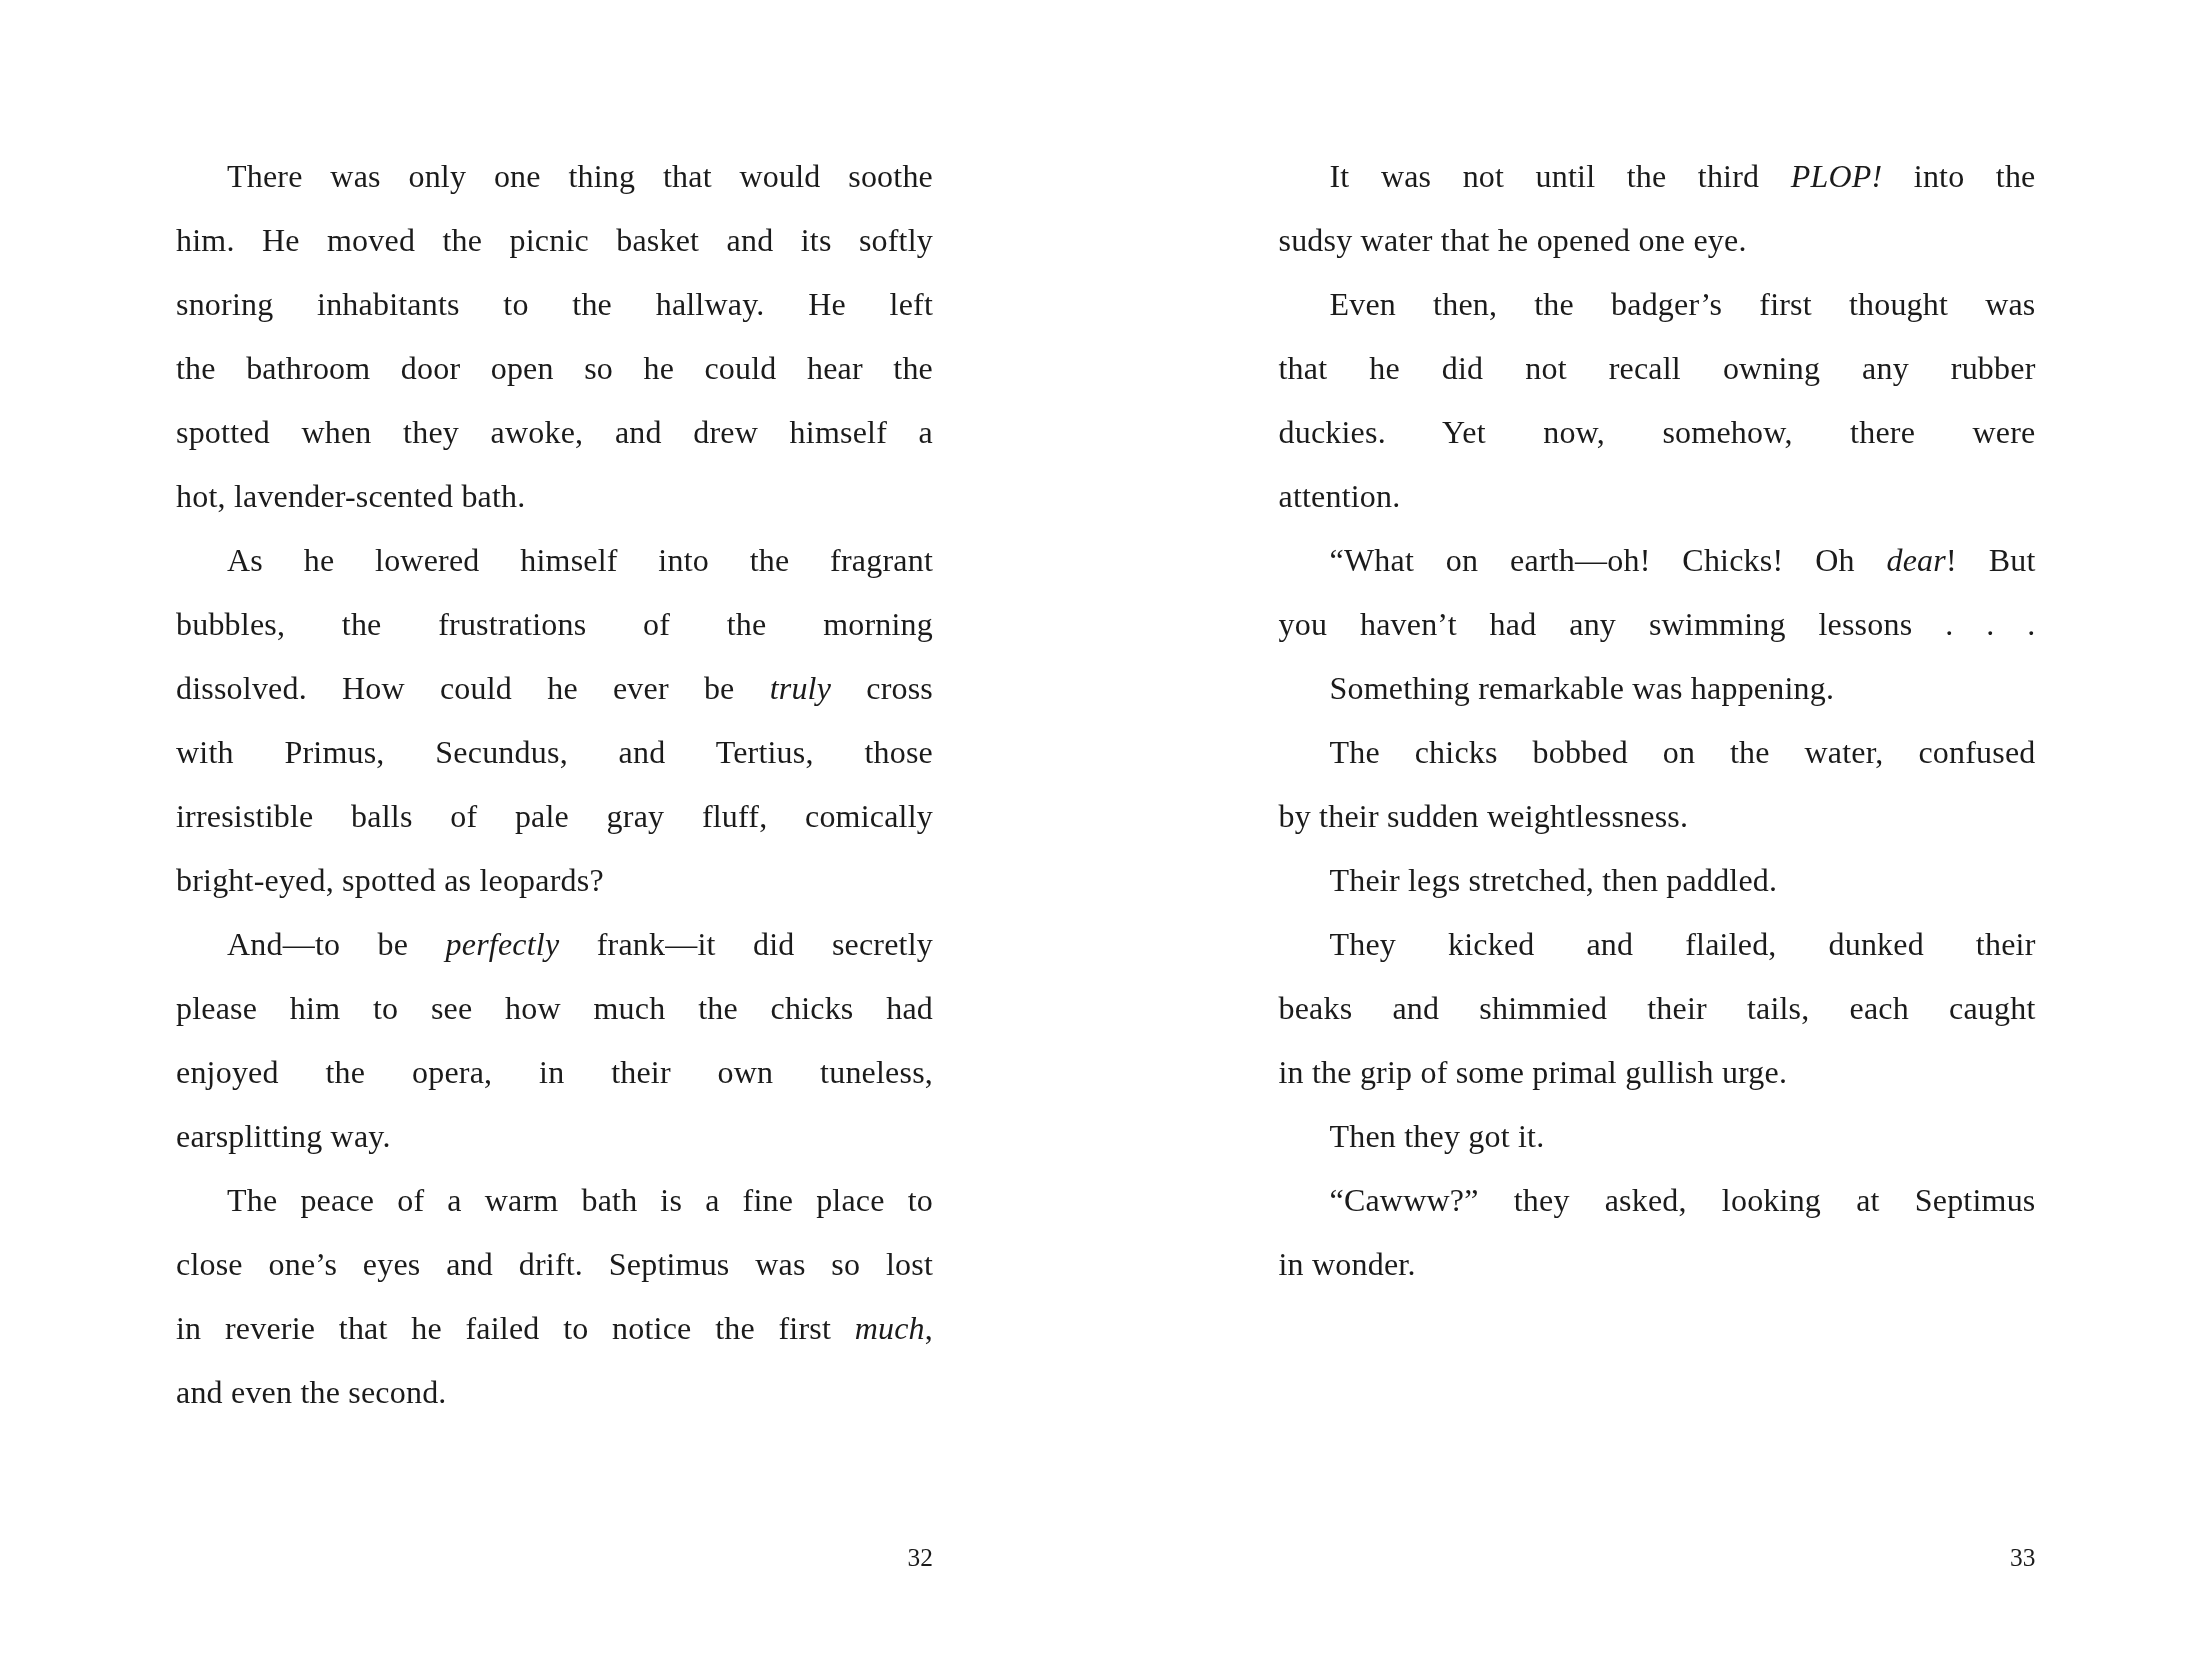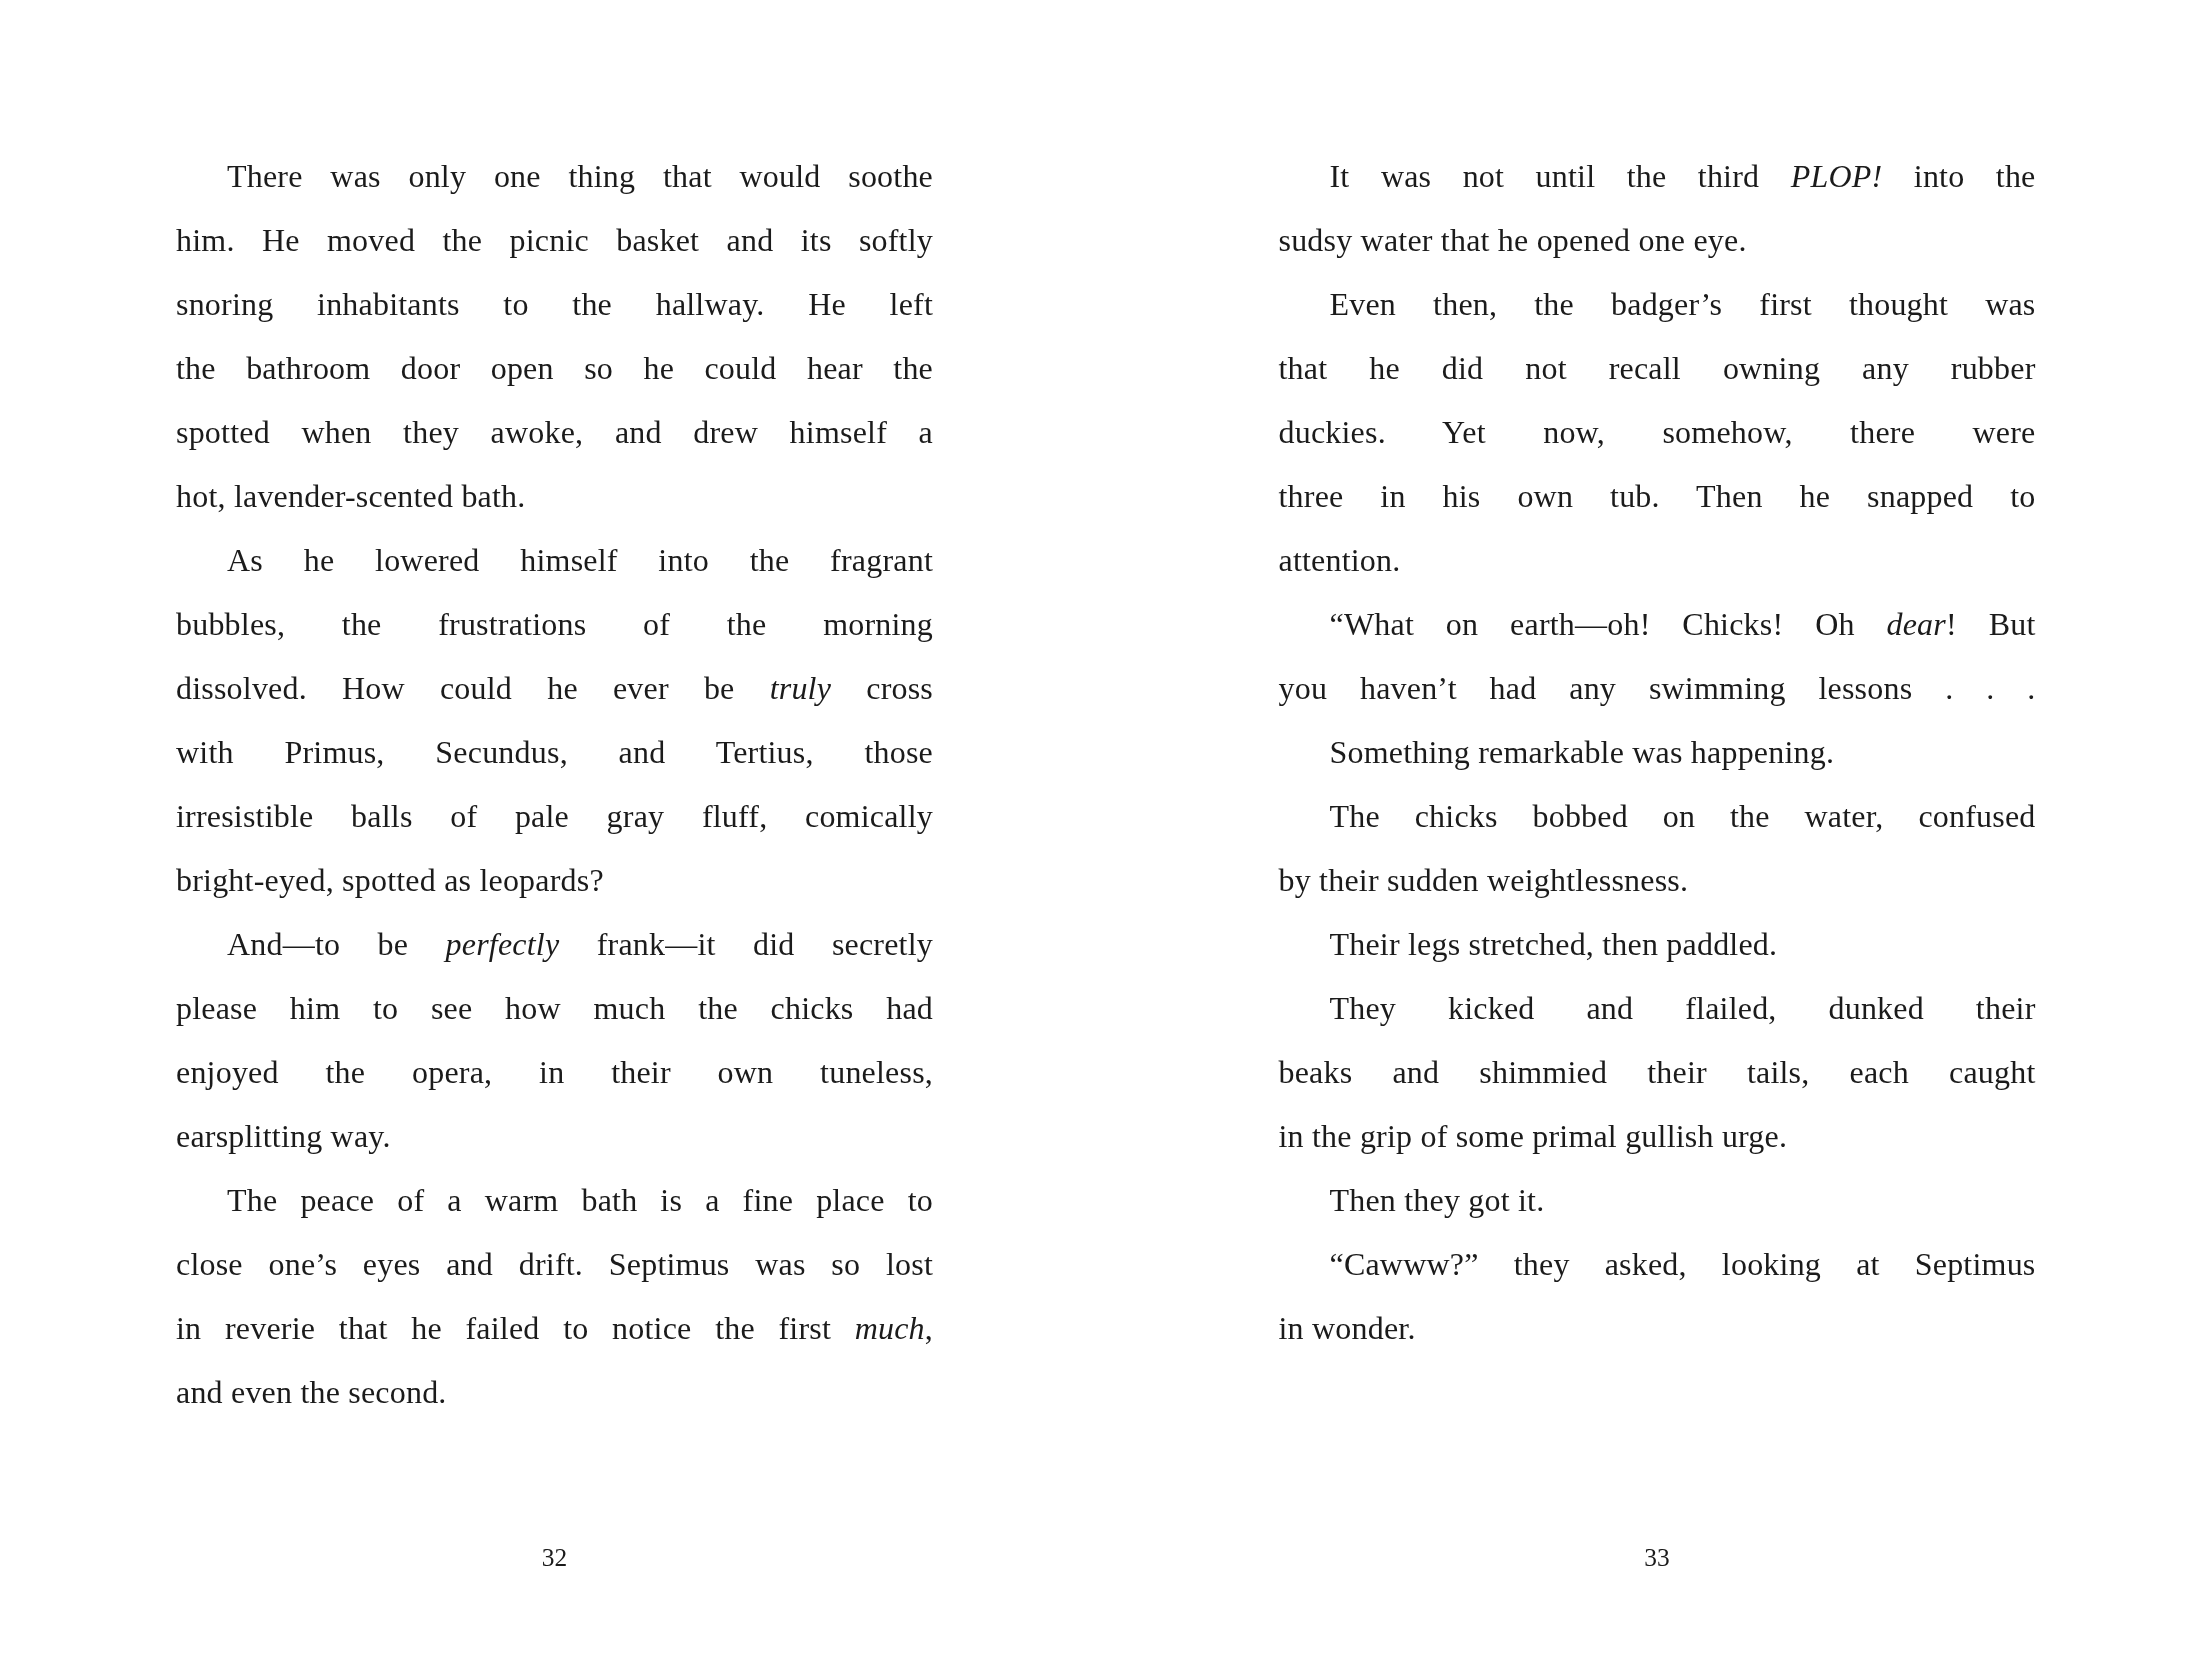--- a/index.html
+++ b/index.html
@@ -45,21 +45,21 @@
     text-align-last: left;
     -moz-text-align-last: left;
   }
   .line.indent { text-indent: 51px; }
   .line i { font-style: italic; }
   .folio {
     position: absolute;
     top: 1542px;
     left: 176px;
     width: 757px;
-    text-align: center;
+    text-align: right;
     font-size: 25.4px;
     line-height: 30.5px;
     color: #1b1b1b;
   }
 </style>
 </head>
 <body>
 
 <div class="spread">
 
@@ -89,21 +89,20 @@
     <div class="folio">32</div>
   </section>
 
   <section class="page page-right">
     <div class="text-block">
         <div class="line indent"><span>It was not until the third </span><i>PLOP!</i><span> into the</span></div>
         <div class="line last"><span>sudsy water that he opened one eye.</span></div>
         <div class="line indent"><span>Even then, the badger’s first thought was</span></div>
         <div class="line"><span>that he did not recall owning any rubber</span></div>
         <div class="line"><span>duckies. Yet now, somehow, there were</span></div>
-        <div class="line"><span>three in his own tub. Then he snapped to</span></div>
         <div class="line last"><span>attention.</span></div>
         <div class="line indent"><span>“What on earth—oh! Chicks! Oh </span><i>dear</i><span>! But</span></div>
         <div class="line"><span>you haven’t had any swimming lessons . . .</span></div>
         <div class="line indent last"><span>Something remarkable was happening.</span></div>
         <div class="line indent"><span>The chicks bobbed on the water, confused</span></div>
         <div class="line last"><span>by their sudden weightlessness.</span></div>
         <div class="line indent last"><span>Their legs stretched, then paddled.</span></div>
         <div class="line indent"><span>They kicked and flailed, dunked their</span></div>
         <div class="line"><span>beaks and shimmied their tails, each caught</span></div>
         <div class="line last"><span>in the grip of some primal gullish urge.</span></div>

